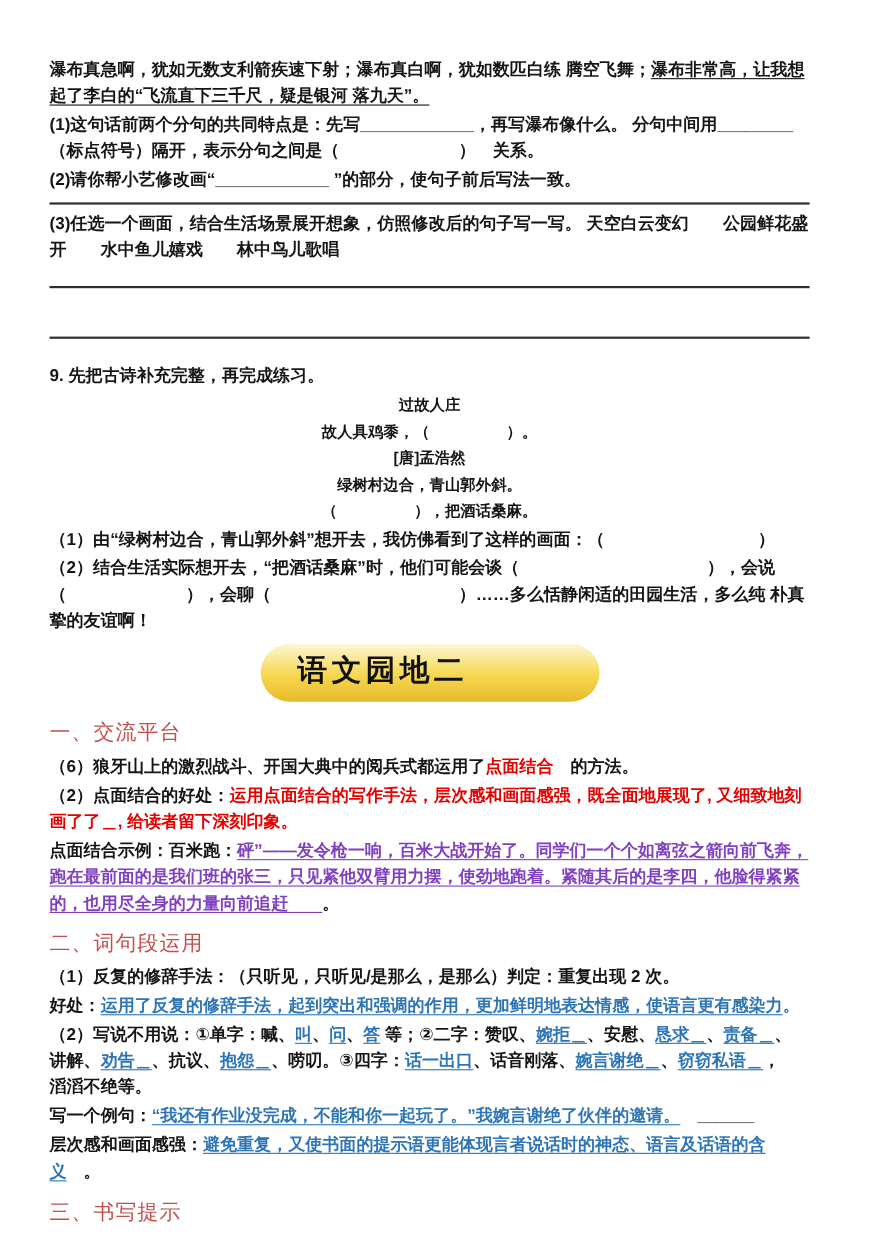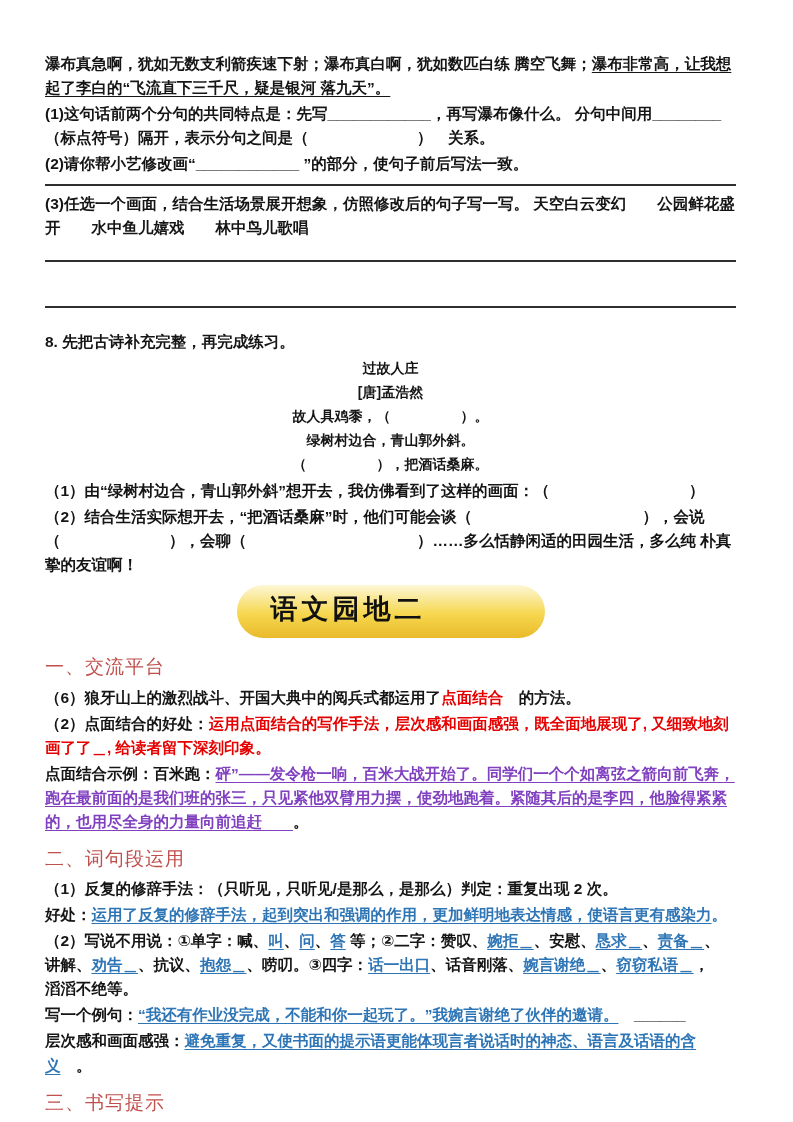--- a/index.html
+++ b/index.html
@@ -75,26 +75,26 @@
   <p class="para">(1)这句话前两个分句的共同特点是：先写____________，再写瀑布像什么。 分句中间用________（标点符号）隔开，表示分句之间是（　　　　　　　）　关系。</p>
   <p class="para">(2)请你帮小艺修改画“____________ ”的部分，使句子前后写法一致。</p>
 
   <hr class="rule">
 
   <p class="para">(3)任选一个画面，结合生活场景展开想象，仿照修改后的句子写一写。 天空白云变幻　　公园鲜花盛开　　水中鱼儿嬉戏　　林中鸟儿歌唱</p>
 
   <hr class="rule gap-big">
   <hr class="rule gap-huge">
 
-  <p class="para poem-intro">8. 先把古诗补充完整，再完成练习。</p>
+  <p class="para poem-intro">9. 先把古诗补充完整，再完成练习。</p>
 
   <div class="poem">
     <div class="t">过故人庄</div>
+    <div class="t">故人具鸡黍，（　　　　　）。</div>
     <div class="t">[唐]孟浩然</div>
-    <div class="t">故人具鸡黍，（　　　　　）。</div>
     <div class="t">绿树村边合，青山郭外斜。</div>
     <div class="t">（　　　　　），把酒话桑麻。</div>
   </div>
 
   <p class="para">（1）由“绿树村边合，青山郭外斜”想开去，我仿佛看到了这样的画面：（　　　　　　　　　）</p>
   <p class="para">（2）结合生活实际想开去，“把酒话桑麻”时，他们可能会谈（　　　　　　　　　　　），会说（　　　　　　　），会聊（　　　　　　　　　　　）……多么恬静闲适的田园生活，多么纯 朴真挚的友谊啊！</p>
 
   <div class="badge-wrap">
     <div class="badge">语文园地二</div>
   </div>

